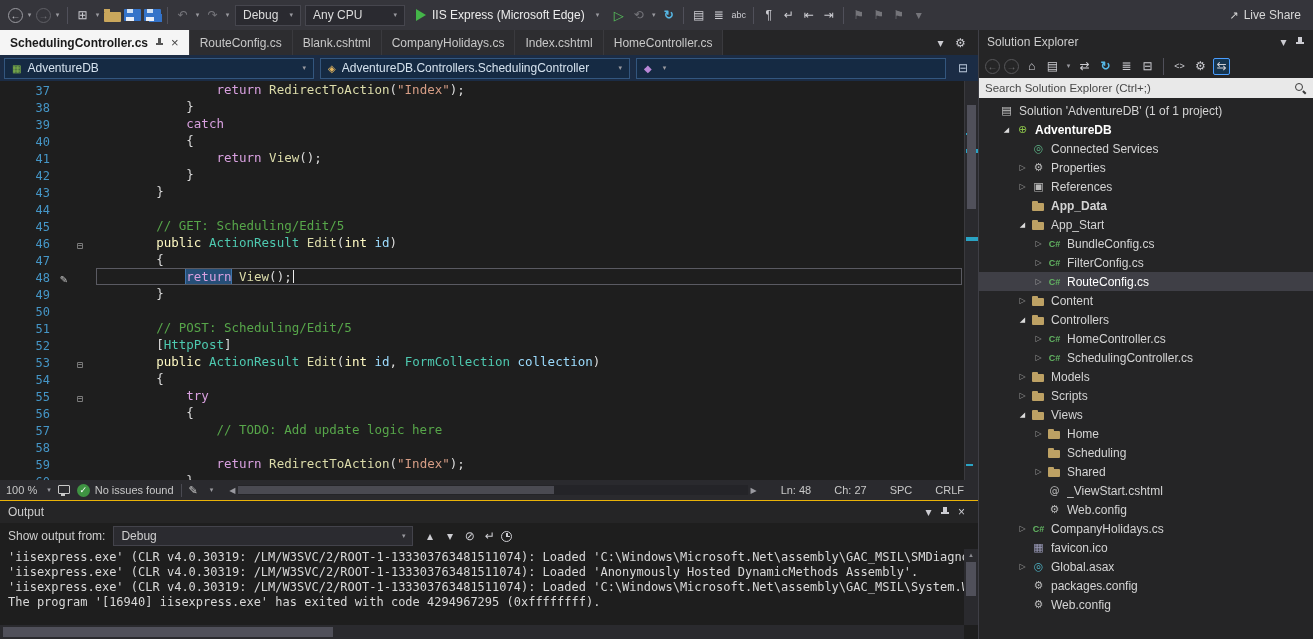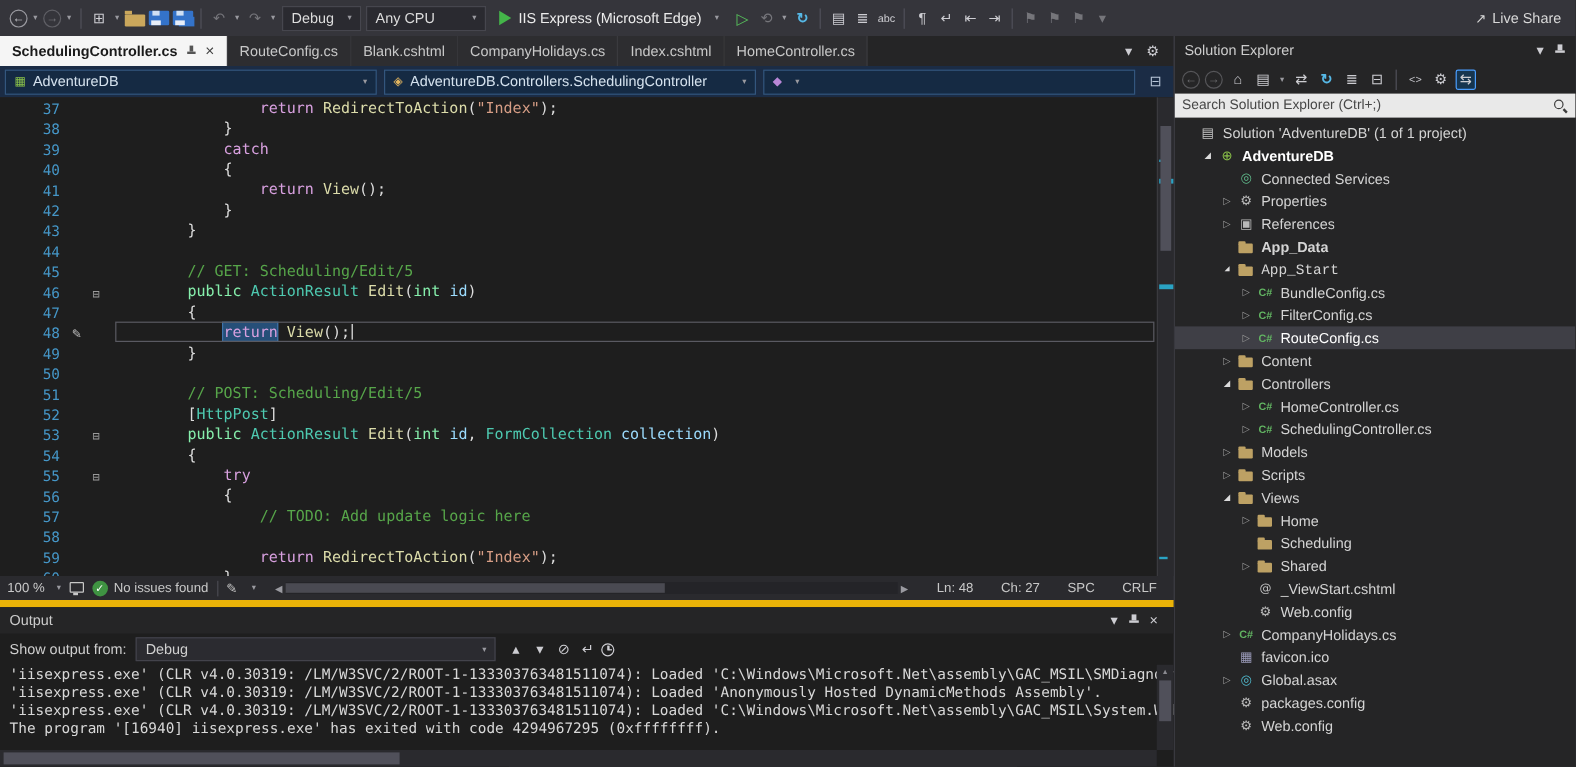--- a/index.html
+++ b/index.html
@@ -73,42 +73,42 @@
   
   .editor{flex:1;display:flex;background:#1e1e1e;min-height:0;overflow:hidden}
   #code-lines{flex:1;overflow:hidden;font-family:"DejaVu Sans Mono","Liberation Mono",monospace;font-size:12.5px}
   .code-row{height:17px;display:flex;align-items:center;position:relative}
   .code-row.current::before{content:'';position:absolute;left:96px;right:2px;top:0;bottom:0;border:1px solid #5a5a62;pointer-events:none}
   .gutter{flex:0 0 96px;display:inline-flex;align-items:flex-end;height:100%}
   .lnum{width:56px;text-align:right;color:#4596c7;padding-right:6px;font-size:12px}
   .pencil{width:16px;text-align:center;color:#c0c0c0;font-size:10px;font-family:"DejaVu Sans",sans-serif}
   .fold{width:16px;text-align:center;color:#9a9a9a;font-size:10px}
   .code-text{white-space:pre;height:100%;display:inline-flex;align-items:center}
-  .tk-pl{color:#dcdcdc}.tk-kw{color:#86efac}.tk-ct{color:#d8a0df}.tk-ty{color:#4ec9b0}
+  .tk-pl{color:#dcdcdc}.tk-kw{color:#fef9c3}.tk-ct{color:#d8a0df}.tk-ty{color:#4ec9b0}
   .tk-me{color:#dcdcaa}.tk-st{color:#d69d85}.tk-cm{color:#57a64a}.tk-pa{color:#9cdcfe}
   .tk-sel{background:#264f78;box-shadow:0 0 0 1px #3f74ab}
   .caret-bar{display:inline-block;width:1.5px;height:13px;background:#ededed;margin-left:1px}
   .v-scroll{flex:0 0 14px;background:#2a2a2e;border-left:1px solid #3a3a3e;position:relative}
   .v-scroll .thumb{position:absolute;left:2px;right:2px;background:#50505a}
   .v-scroll .mark{position:absolute;left:1px;width:7px;height:2px;background:#2aa3c4}
   .v-scroll .mark.wide{width:12px;height:4px}
 
   
   .ed-status{height:20px;flex:0 0 20px;background:#2a2a2e;display:flex;align-items:center;gap:7px;padding:0 6px;font-size:11px;color:#c8c8c8}
   .zoom,.health{display:flex;align-items:center;gap:5px}
   .st-sep{width:1px;height:13px;background:#4a4a52}
   .pen{font-size:11px;font-family:"DejaVu Sans",sans-serif}
   .h-scroll{flex:1;display:flex;align-items:center;height:14px;margin:0 6px}
   .hs-arrow{font-size:8px;color:#9a9aa0;width:12px;text-align:center}
   .hs-track{flex:1;height:10px;background:#242428;position:relative}
   .hs-thumb{position:absolute;left:0;top:1px;bottom:1px;width:62%;background:#4a4a52}
   .st-item{padding:0 8px}
 
   
-  .output{flex:0 0 139px;background:#1e1e1e;border-top:6px solid #eab308;display:flex;flex-direction:column;position:relative}
+  .output{flex:0 0 139px;background:#1e1e1e;border-top:1px solid #eab308;display:flex;flex-direction:column;position:relative}
   .out-head{height:22px;flex:0 0 22px;display:flex;align-items:center;padding:0 8px;background:#252526;color:#cccccc;gap:6px}
   .out-controls{height:26px;flex:0 0 26px;display:flex;align-items:center;gap:8px;padding:0 8px;color:#cfcfcf}
   .out-dd{width:300px;height:20px;display:flex;align-items:center;justify-content:space-between;background:#2b2b30;border:1px solid #43434b;padding:0 7px}
   .out-log{flex:1;overflow:hidden;font-family:"DejaVu Sans Mono","Liberation Mono",monospace;font-size:12px;line-height:15px;padding:1px 20px 0 8px;color:#d8d8d8}
   .out-line{white-space:pre}
   .out-vscroll{position:absolute;right:0;top:48px;bottom:14px;width:14px;background:#2a2a2e;display:flex;flex-direction:column;align-items:center}
   .out-vscroll .arr{font-size:7px;color:#8a8a90;margin-top:2px}
   .ovs-thumb{width:10px;height:34px;background:#50505a;margin-top:3px}
   .out-hscroll{position:absolute;left:0;right:14px;bottom:0;height:14px;background:#2a2a2e}
   .ohs-thumb{position:absolute;left:3px;top:2px;bottom:2px;width:330px;background:#50505a}
@@ -575,21 +575,21 @@
           <div class="tree-row" style="padding-left: 36px;">
             <span class="tw-arrow collapsed">▷</span>
             <span class="tree-ic ic-gray">▣</span>
             <span class="tree-label">References</span>
           </div>
           <div class="tree-row" style="padding-left: 36px; font-weight: bold;">
             <span class="tw-arrow "></span>
             <span class="tree-ic ic-folder"></span>
             <span class="tree-label">App_Data</span>
           </div>
-          <div class="tree-row" style="padding-left: 36px; font-family: Liberation Mono, monospace;">
+          <div class="tree-row" style="padding-left: 36px;">
             <span class="tw-arrow expanded">◢</span>
             <span class="tree-ic ic-folder"></span>
             <span class="tree-label">App_Start</span>
           </div>
           <div class="tree-row" style="padding-left: 52px;">
             <span class="tw-arrow collapsed">▷</span>
             <span class="tree-ic ic-csharp">C#</span>
             <span class="tree-label">BundleConfig.cs</span>
           </div>
           <div class="tree-row" style="padding-left: 52px;">

